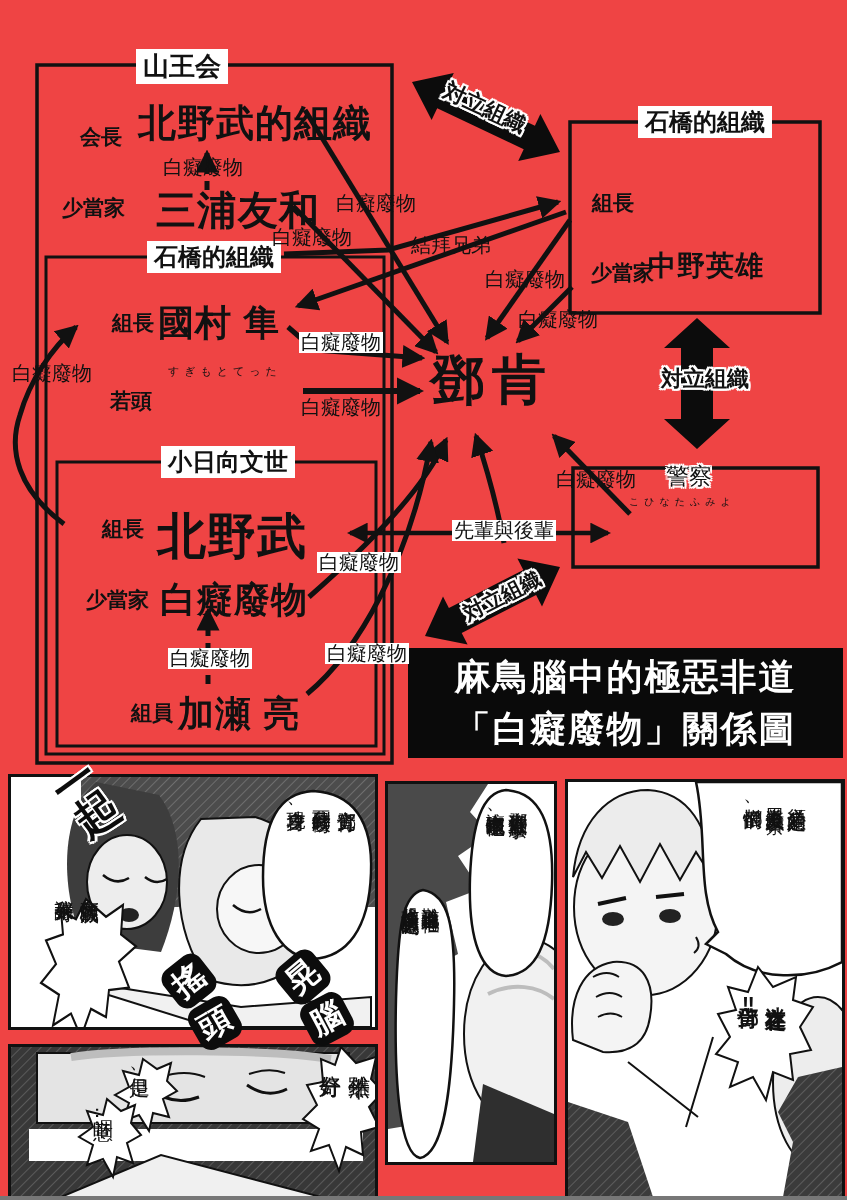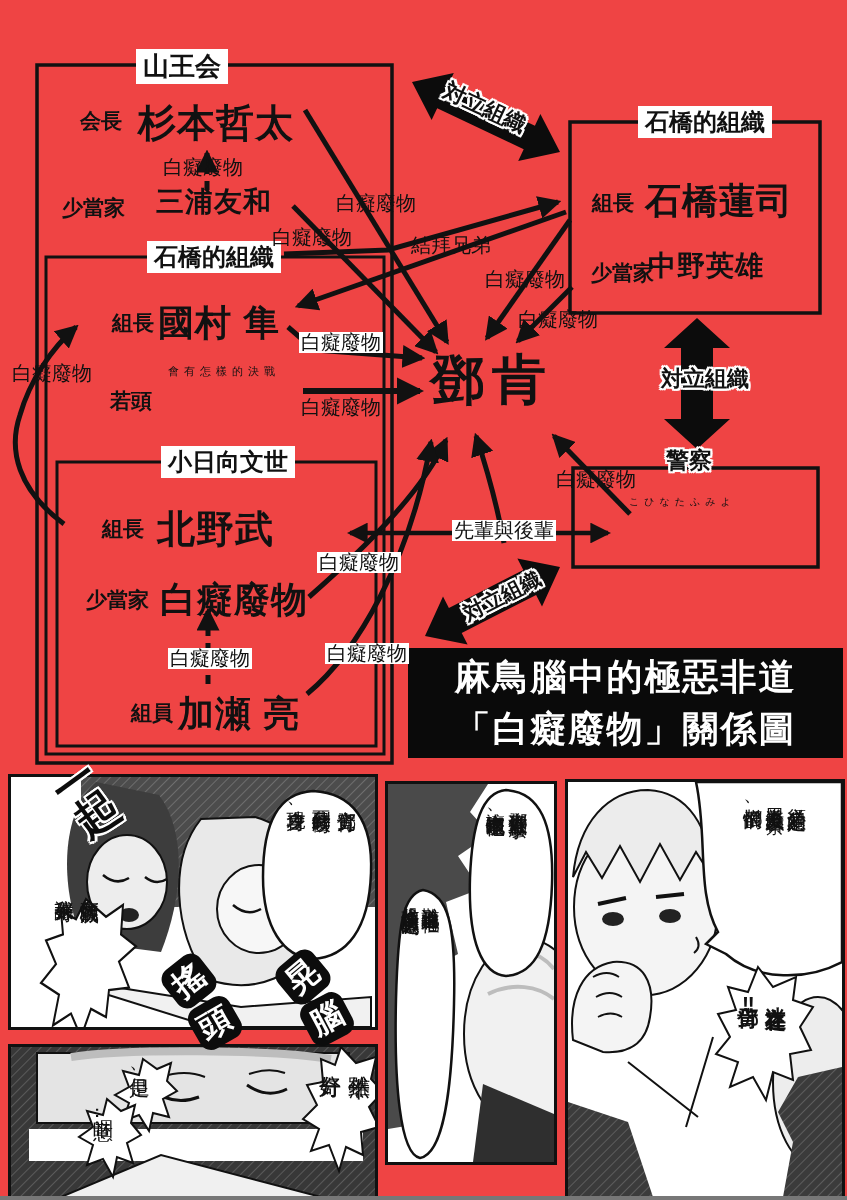--- a/index.html
+++ b/index.html
@@ -68,45 +68,44 @@
     <polygon fill="#0c0c0c" points="697,318 664,348 681,348 681,419 664,419 697,449 730,419 713,419 713,348 730,348"></polygon>
     <polygon fill="#0c0c0c" points="425,636 467.6,644.5 461.7,633 536.1,595 542,606.5 560,567 517.4,558.5 523.3,570 448.9,608 443,596.5"></polygon>
 
     <rect x="408" y="648" width="435" height="110" fill="#0a0a0a"></rect>
   </svg>
 
   <div class="boxtitle" style="left:136px;top:49px;font-size:26px">山王会</div>
   <div class="boxtitle" style="left:147px;top:241px;font-size:24px">石橋的組織</div>
   <div class="boxtitle" style="left:161px;top:446px;font-size:24px">小日向文世</div>
   <div class="boxtitle" style="left:638px;top:106px;font-size:24px">石橋的組織</div>
-  <div class="lbl owhite" style="left:666px;top:448px;font-size:23px;font-weight:bold">警察</div>
-
-  <div class="role" style="left:80px;top:107px">会長</div>
-  <div class="name" style="left:138px;top:98px;font-size:38px">杉本哲太</div>
+  <div class="lbl owhite" style="left:666px;top:464px;font-size:23px;font-weight:normal">警察</div>
+
+  <div class="role" style="left:80px;top:123px">会長</div>
+  <div class="name" style="left:138px;top:98px;font-size:38px">北野武的組織</div>
 
   <div class="role" style="left:62px;top:194px">少當家</div>
-  <div class="name" style="left:156px;top:183px;font-size:28px">三浦友和</div>
+  <div class="name" style="left:156px;top:183px;font-size:40px">三浦友和</div>
 
   <div class="role" style="left:112px;top:309px">組長</div>
   <div class="name" style="left:158px;top:299px;font-size:36px">國村 隼</div>
 
-  <div class="furi" style="left:168px;top:364px">會有怎樣的決戰</div>
+  <div class="furi" style="left:168px;top:364px">すぎもとてった</div>
   <div class="role" style="left:110px;top:387px">若頭</div>
 
   <div class="role" style="left:102px;top:515px">組長</div>
-  <div class="name" style="left:157px;top:504px;font-size:38px">北野武</div>
+  <div class="name" style="left:157px;top:504px;font-size:49px">北野武</div>
 
   <div class="role" style="left:86px;top:586px">少當家</div>
   <div class="name" style="left:160px;top:576px;font-size:36px">白癡廢物</div>
 
   <div class="role" style="left:131px;top:699px">組員</div>
   <div class="name" style="left:178px;top:690px;font-size:36px">加瀬 亮</div>
 
   <div class="role" style="left:592px;top:189px">組長</div>
-  <div class="name" style="left:645px;top:177px;font-size:36px">石橋蓮司</div>
 
   <div class="role" style="left:591px;top:259px">少當家</div>
   <div class="name" style="left:648px;top:247px;font-size:28px">中野英雄</div>
 
   <div class="furi" style="left:629px;top:495px;font-size:10px">こひなたふみよ</div>
 
   <div class="name" style="left:430px;top:344px;font-size:54px;letter-spacing:8px">鄧肯</div>
 
   <div class="lbl" style="left:163px;top:157px">白癡廢物</div>
   <div class="lbl" style="left:336px;top:193px">白癡廢物</div>

